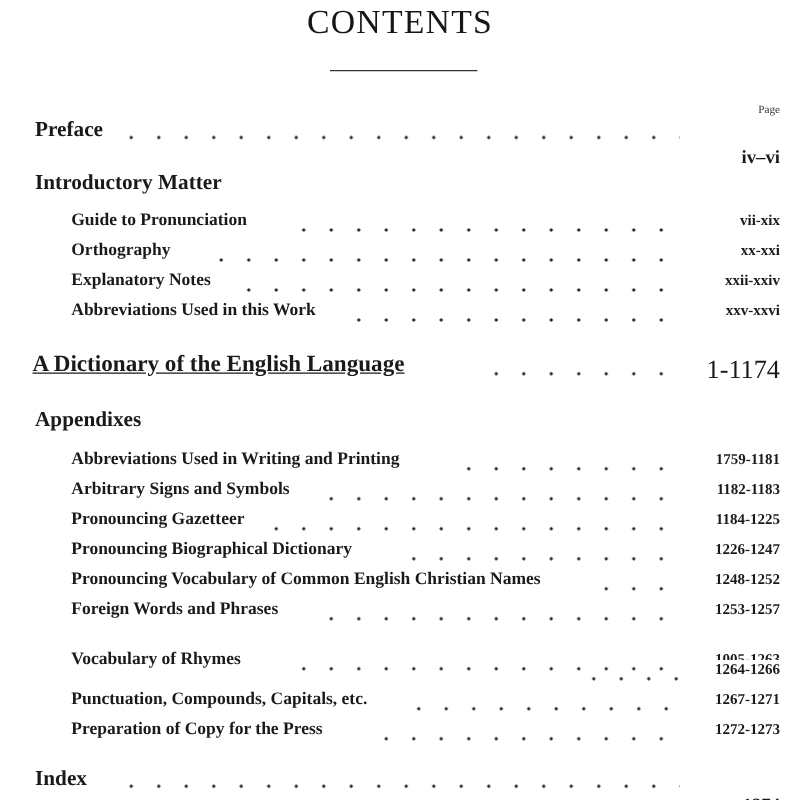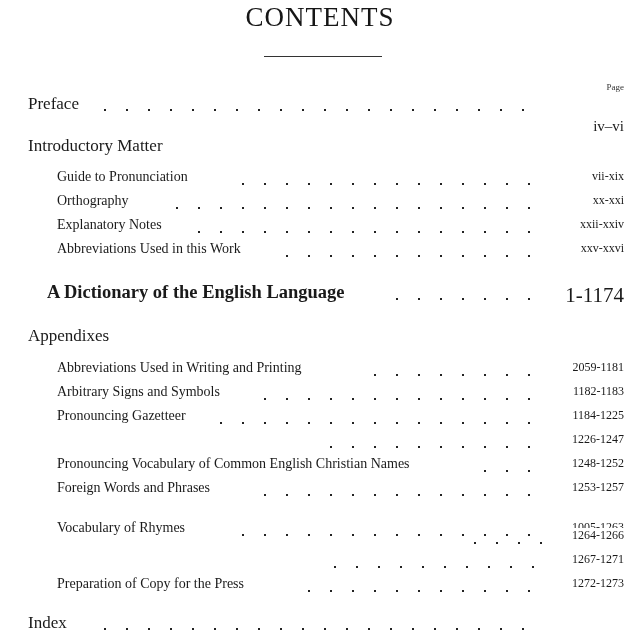--- a/index.html
+++ b/index.html
@@ -38,20 +38,21 @@
       top: 82px;
       right: 16px;
       font-size: 9px;
       color: #333;
     }
     .row {
       position: absolute;
       left: 0;
       width: 640px;
       height: 22px;
+      font-weight: bold;
     }
     .row .label {
       position: absolute;
       white-space: nowrap;
       background: #fff;
       padding-right: 4px;
     }
     .row .pg {
       position: absolute;
       right: 16px;
@@ -61,21 +62,21 @@
     }
     .top-entry { font-size: 17px; }
     .top-entry .label { left: 28px; top: 0; }
     .top-entry .pg { top: 0; font-size: 15px; margin-top: 24px; }
     .section-hdr { font-size: 17px; }
     .section-hdr .label { left: 28px; top: 0; }
     .sub-entry { font-size: 14px; }
     .sub-entry .label { left: 57px; top: 1px; }
     .sub-entry .pg { top: 1px; font-size: 12px; }
     .major-entry { font-size: 18.5px; font-weight: bold; }
-    .major-entry .label { left: 47px; top: -1px; }
+    .major-entry .label { left: 26px; top: -1px; text-decoration: underline; }
     .major-entry .pg { top: 0; font-size: 21px; font-weight: normal; }
     .dotfill {
       position: absolute;
       top: 0;
       height: 22px;
       background-image: radial-gradient(circle, #222 1.1px, transparent 1.4px);
       background-size: 22px 22px;
       background-repeat: repeat-x;
       background-position: 0 5px;
     }
@@ -126,34 +127,35 @@
     <span class="pg">1-1174</span>
   </div>
 
   <div class="row section-hdr" style="top:326px">
     <span class="label">Appendixes</span>
   </div>
 
   <div class="row sub-entry" style="top:359px">
     <div class="dotfill" style="left:364px; width:180px;"></div>
     <span class="label">Abbreviations Used in Writing and Printing</span>
-    <span class="pg">2059-1181</span>
+    <span class="pg">1759-1181</span>
   </div>
   <div class="row sub-entry" style="top:383px">
     <div class="dotfill" style="left:254px; width:290px;"></div>
     <span class="label">Arbitrary Signs and Symbols</span>
     <span class="pg">1182-1183</span>
   </div>
   <div class="row sub-entry" style="top:407px">
     <div class="dotfill" style="left:210px; width:334px;"></div>
     <span class="label">Pronouncing Gazetteer</span>
     <span class="pg">1184-1225</span>
   </div>
   <div class="row sub-entry" style="top:431px">
     <div class="dotfill" style="left:320px; width:224px;"></div>
+    <span class="label">Pronouncing Biographical Dictionary</span>
     <span class="pg">1226-1247</span>
   </div>
   <div class="row sub-entry" style="top:455px">
     <div class="dotfill" style="left:474px; width:70px;"></div>
     <span class="label">Pronouncing Vocabulary of Common English Christian Names</span>
     <span class="pg">1248-1252</span>
   </div>
   <div class="row sub-entry" style="top:479px">
     <div class="dotfill" style="left:254px; width:290px;"></div>
     <span class="label">Foreign Words and Phrases</span>
@@ -163,20 +165,21 @@
     <div class="dotfill" style="left:232px; width:312px;"></div>
     <span class="label">Vocabulary of Rhymes</span>
     <span class="pg">1005-1263</span>
   </div>
   <div class="row sub-entry" style="top:527px">
     <div class="dotfill" style="left:464px; width:80px;"></div>
     <span class="pg">1264-1266</span>
   </div>
   <div class="row sub-entry" style="top:551px">
     <div class="dotfill" style="left:324px; width:220px;"></div>
+    <span class="label">Punctuation, Compounds, Capitals, etc.</span>
     <span class="pg">1267-1271</span>
   </div>
   <div class="row sub-entry" style="top:575px">
     <div class="dotfill" style="left:298px; width:246px;"></div>
     <span class="label">Preparation of Copy for the Press</span>
     <span class="pg">1272-1273</span>
   </div>
 
   <div class="row top-entry" style="top:613px">
     <div class="dotfill" style="left:94px; width:450px;"></div>

